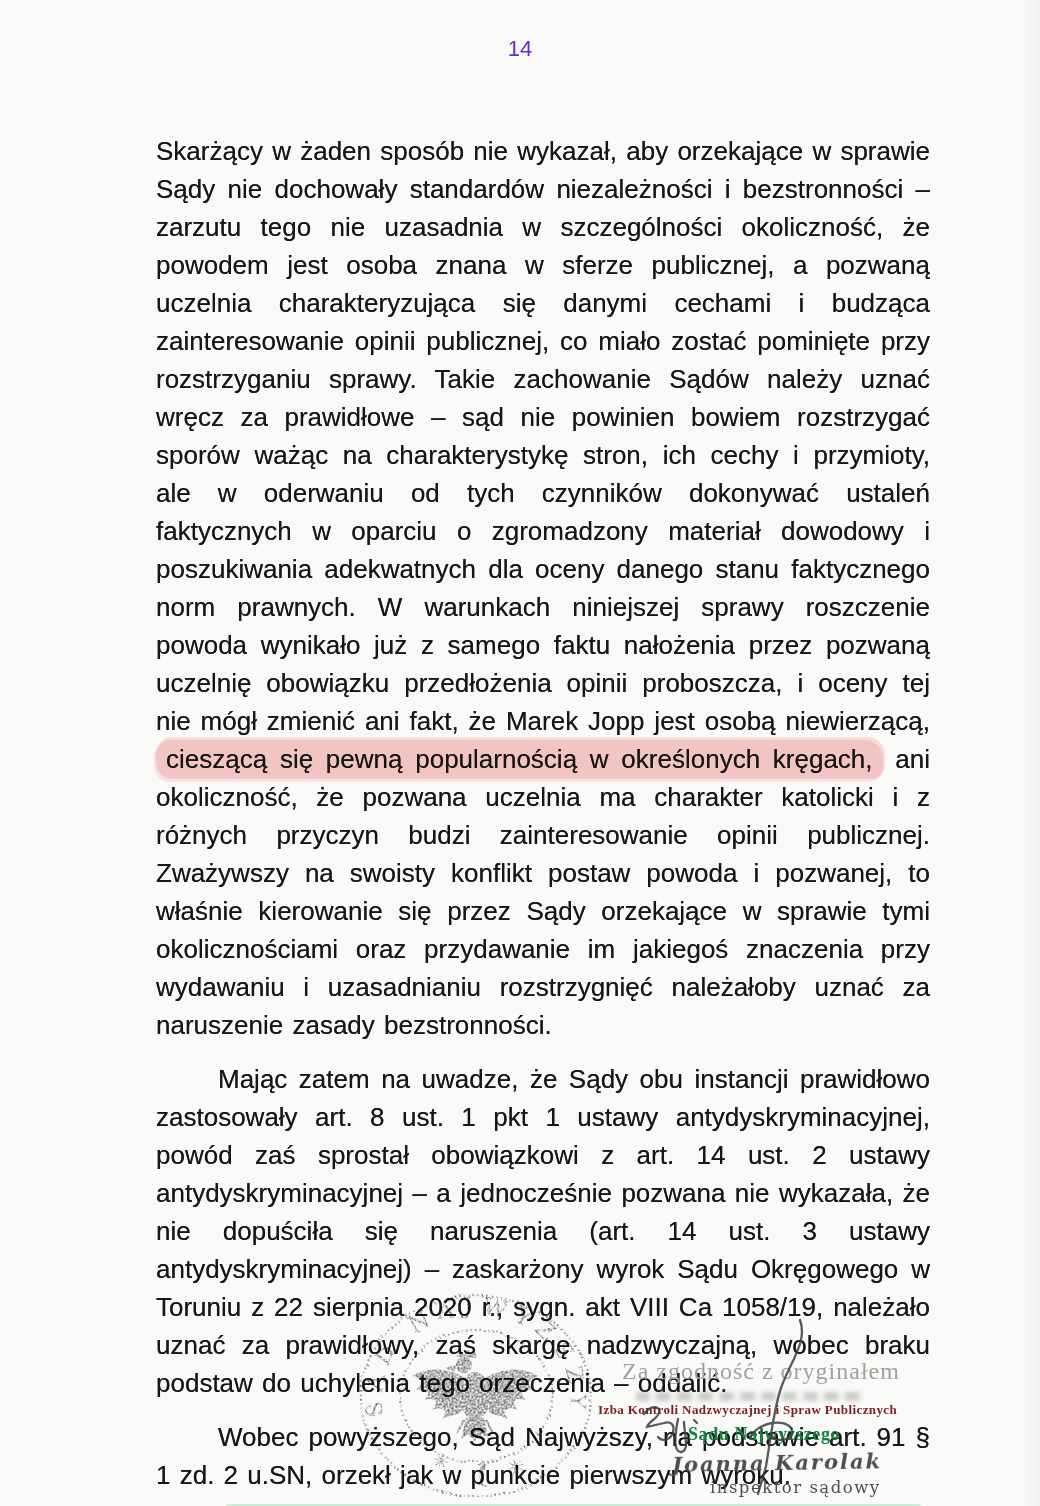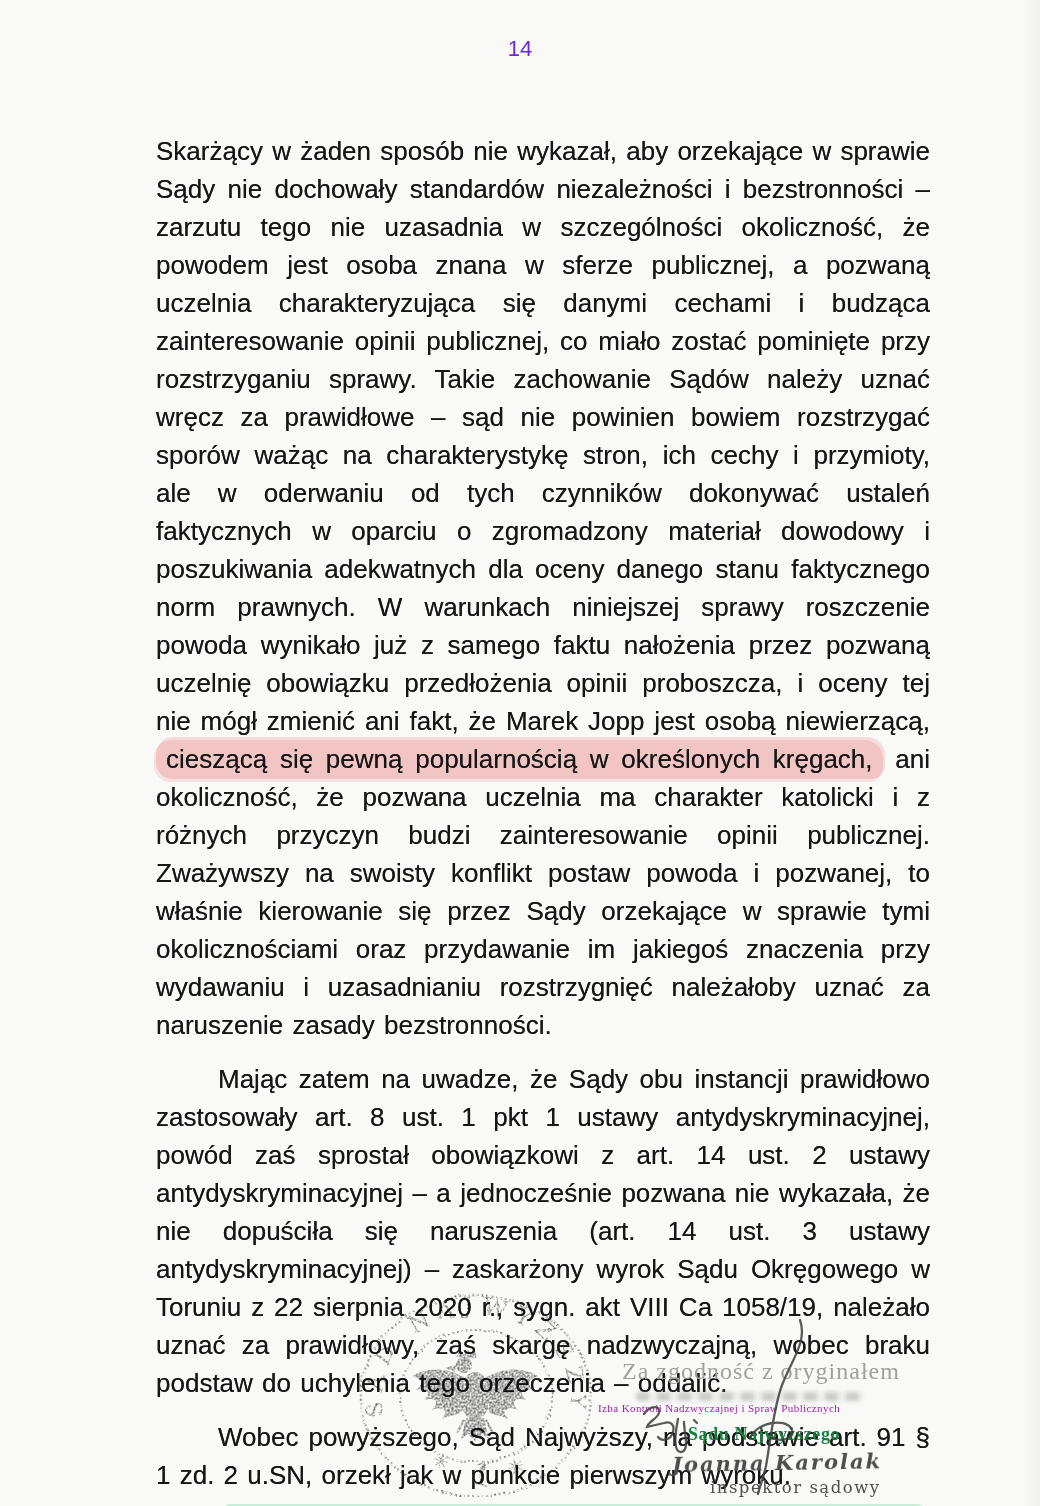--- a/index.html
+++ b/index.html
@@ -61,21 +61,21 @@
   }
   .cert-smudge{
     position:absolute;left:636px;top:1392px;width:228px;height:9px;
     background:repeating-linear-gradient(90deg,
       rgba(130,130,128,.38) 0 13px, rgba(130,130,128,.07) 13px 21px);
     filter:blur(2.1px);border-radius:4px;
   }
   .cert-line2{
     position:absolute;left:598px;top:1402px;width:300px;
     font-family:"Liberation Serif","DejaVu Serif",serif;
-    font-weight:normal;font-size:11px;letter-spacing:.4px;color:#a21caf;
+    font-weight:bold;font-size:13px;letter-spacing:.4px;color:#7f1d1d;
     filter:blur(.35px);white-space:nowrap;
   }
   .cert-line3{
     position:absolute;left:688px;top:1424px;width:220px;
     font-family:"Liberation Serif","DejaVu Serif",serif;
     font-weight:bold;font-size:18px;letter-spacing:.6px;color:#15803d;
     filter:blur(.3px);white-space:nowrap;
   }
   .signer-name{
     position:absolute;left:672px;top:1450px;width:220px;

